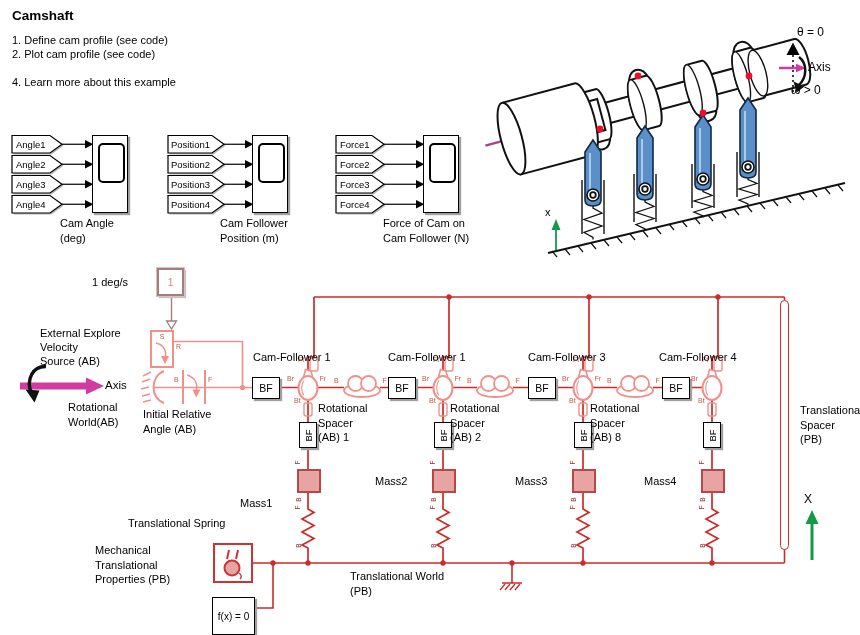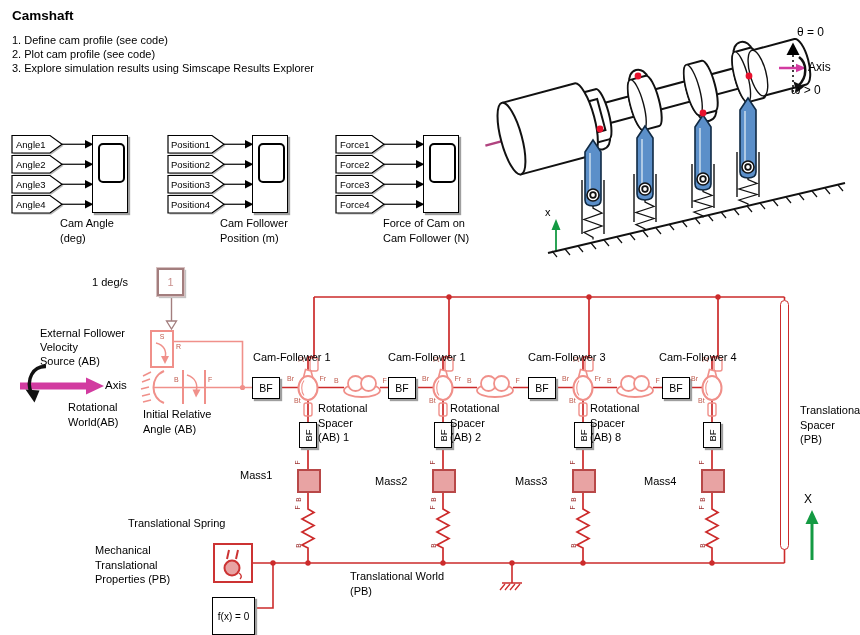--- a/index.html
+++ b/index.html
@@ -283,21 +283,21 @@
       <polygon points="796,63.8 806,68 796,72.2" fill="#d23ba0"></polygon>
       <path d="M799,57 C807,63 808,77 798,86" fill="none" stroke="#111" stroke-width="2.5"></path>
       <polygon points="793.5,81.5 796.5,92.5 804.5,86.5" fill="#111"></polygon>
     </g>
   </g>
 </svg>
 
 <div class="lbl" style="left:12px;top:9px;font-size:13.5px;font-weight:bold">Camshaft</div>
 <div class="lbl" style="left:12px;top:33px">1. Define cam profile (see code)</div>
 <div class="lbl" style="left:12px;top:47px">2. Plot cam profile (see code)</div>
-<div class="lbl" style="left:12px;top:61px">3. Explore simulation results using Simscape Results Explorer</div>
+<div class="lbl" style="left:12px;top:75px">4. Learn more about this example</div>
 
 <div class="blk" style="left:92px;top:135px;width:36px;height:78px">
   <div class="screen"></div>
 </div>
 <div class="blk" style="left:252px;top:135px;width:36px;height:78px">
   <div class="screen"></div>
 </div>
 <div class="blk" style="left:423px;top:135px;width:36px;height:78px">
   <div class="screen"></div>
 </div>
@@ -314,21 +314,21 @@
 <div class="lbl r" style="left:92px;top:275px;width:60px">1 deg/s</div>
 
 <div class="salm" style="left:150px;top:330px;width:24px;height:38px">
   <span class="pt" style="left:0;right:0;top:1px;text-align:center;position:absolute">S</span>
   <svg width="20" height="34" viewBox="0 0 20 34" style="position:absolute;left:0;top:2px">
     <path d="M4,9 C12,11 15,17 13,24" fill="none" stroke="#f0908a" stroke-width="1.5"></path>
     <polygon points="9,22 13,30 17,22" fill="#f0908a"></polygon>
   </svg>
 </div>
 <span class="pt" style="left:176px;top:343px">R</span>
-<div class="lbl r" style="left:40px;top:326px;width:105px">External Follower</div>
+<div class="lbl r" style="left:40px;top:326px;width:105px">External Explore</div>
 <div class="lbl r" style="left:40px;top:340px;width:105px">Velocity</div>
 <div class="lbl r" style="left:40px;top:354px;width:105px">Source (AB)</div>
 
 <div class="lbl" style="left:105px;top:378px;font-size:11.5px">Axis</div>
 <div class="lbl c" style="left:68px;top:400px;width:90px">Rotational</div>
 <div class="lbl c" style="left:68px;top:414.5px;width:90px">World(AB)</div>
 
 <span class="pt" style="left:174px;top:376px">B</span>
 <span class="pt" style="left:208px;top:376px">F</span>
 <div class="lbl c" style="left:143px;top:407px;width:100px">Initial Relative</div>
@@ -395,21 +395,21 @@
 <div class="lbl c" style="left:450px;top:415.5px;width:90px">Spacer</div>
 <div class="lbl c" style="left:450px;top:430px;width:90px">(AB) 2</div>
 <div class="lbl c" style="left:590px;top:401px;width:90px">Rotational</div>
 <div class="lbl c" style="left:590px;top:415.5px;width:90px">Spacer</div>
 <div class="lbl c" style="left:590px;top:430px;width:90px">(AB) 8</div>
 
 <div class="mass" style="left:297px;top:469px;width:24px;height:24px"></div>
 <div class="mass" style="left:432px;top:469px;width:24px;height:24px"></div>
 <div class="mass" style="left:572px;top:469px;width:24px;height:24px"></div>
 <div class="mass" style="left:701px;top:469px;width:24px;height:24px"></div>
-<div class="lbl r" style="left:240px;top:468px;width:52px">Mass1</div>
+<div class="lbl r" style="left:240px;top:496px;width:52px">Mass1</div>
 <div class="lbl r" style="left:375px;top:474px;width:52px">Mass2</div>
 <div class="lbl r" style="left:515px;top:474px;width:52px">Mass3</div>
 <div class="lbl r" style="left:644px;top:474px;width:52px">Mass4</div>
 
 <span class="vpt" style="left:296px;top:459px">F</span>
 <span class="vpt" style="left:296px;top:496px">B</span>
 <span class="vpt" style="left:296px;top:504px">F</span>
 <span class="vpt" style="left:296px;top:542px">B</span>
 <span class="vpt" style="left:431px;top:459px">F</span>
 <span class="vpt" style="left:431px;top:496px">B</span>

